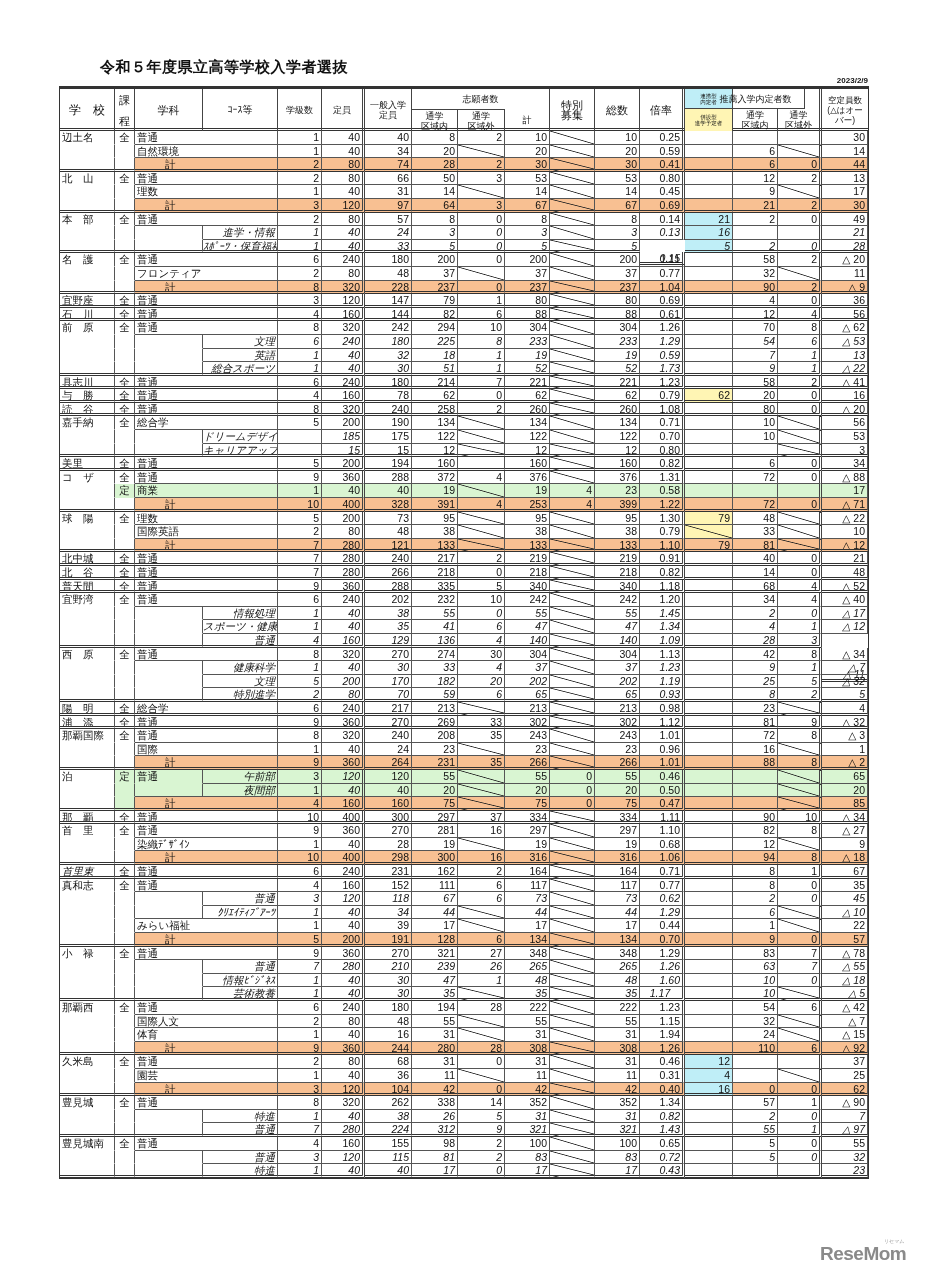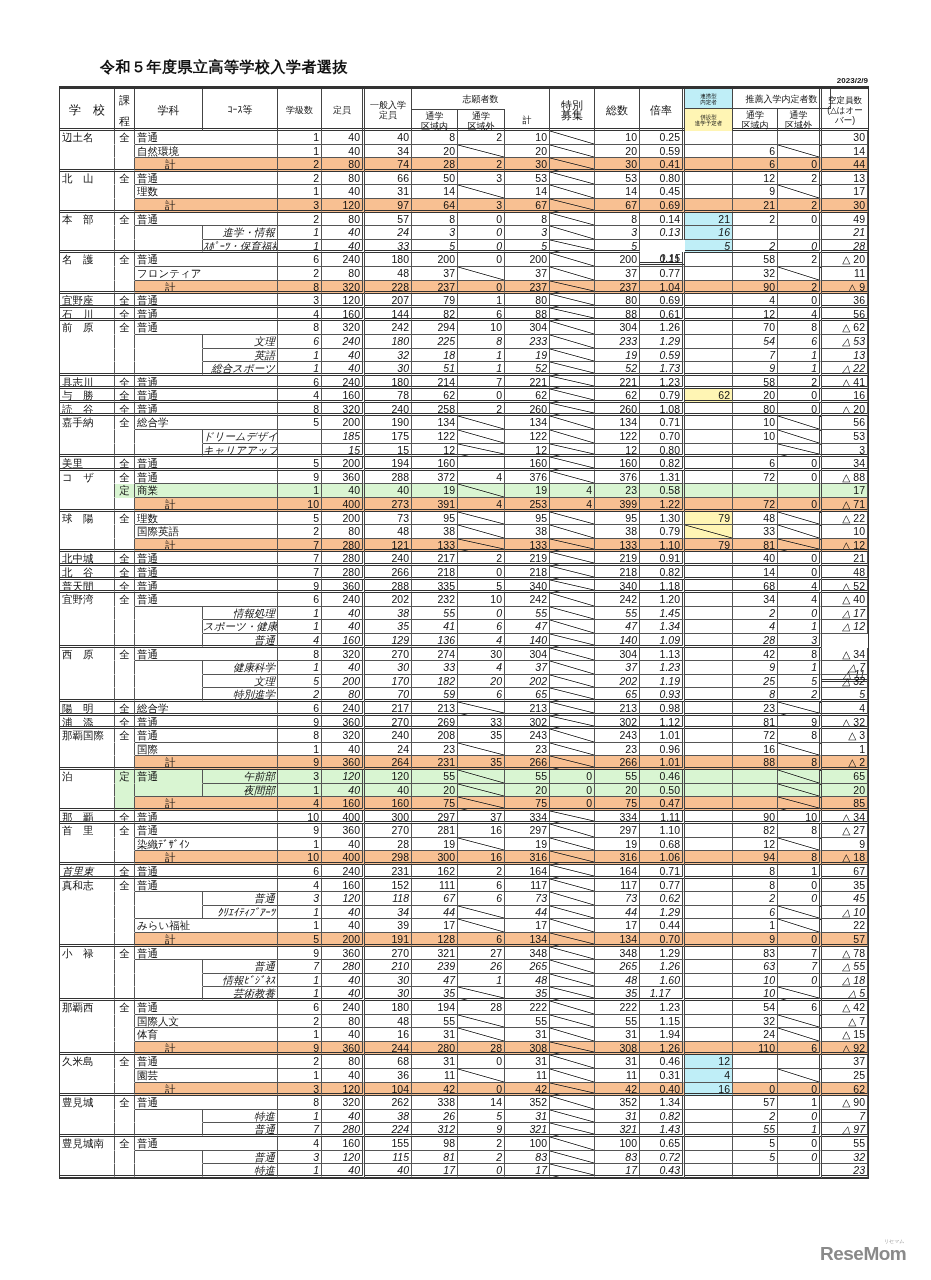--- a/index.html
+++ b/index.html
@@ -59,21 +59,21 @@
 区域外</div>
     <div class="h" style="left:445px;top:20px;width:45px;height:22px;">計</div>
     <div class="h" style="left:490px;top:0;width:45px;height:42px;font-size:11px;">特別
 募集</div>
     <div class="h" style="left:535px;top:0;width:45px;height:42px;font-size:11px;">総数</div>
     <div class="h dbl" style="left:580px;top:0;width:45px;height:42px;font-size:11px;">倍率</div>
     <div class="h tiny top-b bg-cyan" style="left:625px;top:0;width:48px;height:20px;">連携型
 内定者</div>
     <div class="h tiny bg-yellow" style="left:625px;top:20px;width:48px;height:22px;">併設型
 進学予定者</div>
-    <div class="h top-b" style="left:673px;top:0;width:98px;height:20px;">推薦入学内定者数</div>
+    <div class="h top-b" style="left:647px;top:0;width:98px;height:20px;">推薦入学内定者数</div>
     <div class="h" style="left:673px;top:20px;width:45px;height:22px;">通学
 区域内</div>
     <div class="h dbl" style="left:718px;top:20px;width:44px;height:22px;">通学
 区域外</div>
     <div class="h dbl" style="left:718px;top:0;width:44px;height:20px;border-right-width:3px;border-bottom:none;background:transparent;"></div>
     <div class="h" style="left:762px;top:0;width:46px;height:42px;border-right:none;font-size:8.5px;">空定員数
 (△はオー
 バー)</div>
   </div>
   <div class="rows" id="rows">
@@ -294,21 +294,21 @@
         <div class="c bg-orange" style="width: 45px;">90</div>
         <div class="c bg-orange dbl" style="width: 44px;">2</div>
         <div class="c bg-orange" style="width: 46px;">△ 9</div>
       </div>
       <div class="row gend">
         <div class="c l school" style="width: 55px;">宜野座</div>
         <div class="c course " style="width: 20px;">全</div>
         <div class="c l " style="width: 143px;">普通</div>
         <div class="c " style="width: 44px;">3</div>
         <div class="c  dbl" style="width: 43px;">120</div>
-        <div class="c " style="width: 47px;">207</div>
+        <div class="c " style="width: 47px;">147</div>
         <div class="c " style="width: 46px;">79</div>
         <div class="c " style="width: 47px;">1</div>
         <div class="c " style="width: 45px;">80</div>
         <div class="c  slash" style="width: 45px;"></div>
         <div class="c " style="width: 45px;">80</div>
         <div class="c  dbl" style="width: 45px;">0.69</div>
         <div class="c " style="width: 48px;"></div>
         <div class="c " style="width: 45px;">4</div>
         <div class="c  dbl" style="width: 44px;">0</div>
         <div class="c " style="width: 46px;">36</div>
@@ -569,21 +569,21 @@
         <div class="c bg-green" style="width: 45px;"></div>
         <div class="c bg-green dbl" style="width: 44px;"></div>
         <div class="c bg-green" style="width: 46px;">17</div>
       </div>
       <div class="row gend">
         <div class="c l school" style="width: 55px;"></div>
         <div class="c course " style="width: 20px;"></div>
         <div class="c l bg-orange tot" style="width: 143px;">計</div>
         <div class="c bg-orange" style="width: 44px;">10</div>
         <div class="c bg-orange dbl" style="width: 43px;">400</div>
-        <div class="c bg-orange" style="width: 47px;">273</div>
+        <div class="c bg-orange" style="width: 47px;">328</div>
         <div class="c bg-orange" style="width: 46px;">391</div>
         <div class="c bg-orange" style="width: 47px;">4</div>
         <div class="c bg-orange" style="width: 45px;">253</div>
         <div class="c bg-orange" style="width: 45px;">4</div>
         <div class="c bg-orange" style="width: 45px;">399</div>
         <div class="c bg-orange dbl" style="width: 45px;">1.22</div>
         <div class="c bg-orange" style="width: 48px;"></div>
         <div class="c bg-orange" style="width: 45px;">72</div>
         <div class="c bg-orange dbl" style="width: 44px;">0</div>
         <div class="c bg-orange" style="width: 46px;">△ 71</div>

